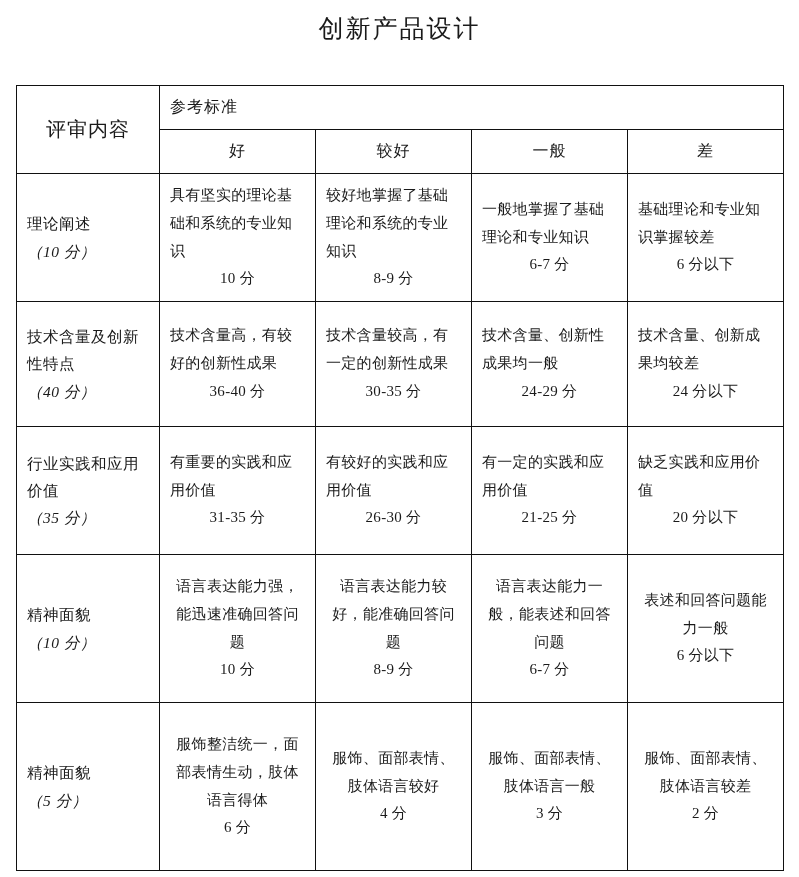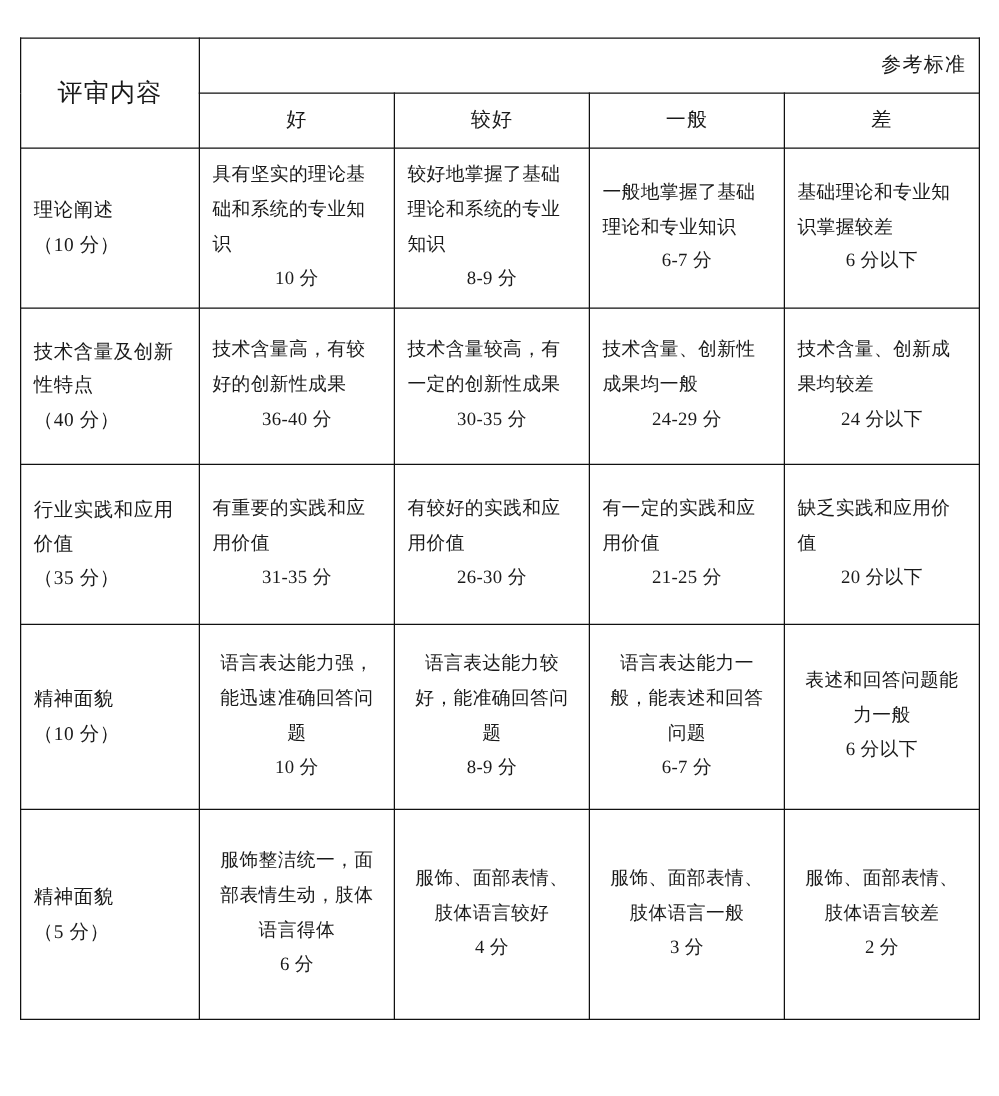--- a/index.html
+++ b/index.html
@@ -45,21 +45,21 @@
     vertical-align: middle;
     padding: 8px 10px;
     box-sizing: border-box;
     font-weight: normal;
     font-family: "Liberation Serif", "DejaVu Serif", serif;
   }
   .col-criteria { width: 143px; }
   .col-level { width: 156px; }
 
   .hdr-ref {
-    text-align: right;
+    text-align: left;
     font-weight: bold;
     letter-spacing: 1px;
     font-size: 16px;
     height: 44px;
   }
   .hdr-criteria {
     text-align: center;
     font-weight: bold;
     font-size: 20px;
     letter-spacing: 1px;
@@ -70,21 +70,21 @@
     font-size: 16px;
     letter-spacing: 1px;
     height: 44px;
   }
   .crit-cell {
     line-height: 1.75;
     font-size: 15.5px;
     letter-spacing: 0.5px;
   }
   .crit-cell .crit-name { display: block; }
-  .crit-cell .crit-score { display: block; }
+  .crit-cell .crit-score { display: block; font-style: italic; }
 
   .desc-cell {
     line-height: 1.85;
     font-size: 15px;
     letter-spacing: 0.3px;
     text-align: left;
   }
   .desc-cell .desc-text {
     display: block;
     text-align: left;
@@ -99,20 +99,21 @@
   tr.row-tech td { height: 125px; margin-left: 16px; }
   tr.row-industry td { height: 128px; margin-left: 28px; }
   tr.row-defense td { height: 148px; }
   tr.row-spirit td { height: 168px; }
 </style>
 </head>
 <body>
 
 <div class="page">
 
+  <div class="doc-title">创新产品设计</div>
 
   <div class="table-wrap">
     <table class="rubric">
       <colgroup>
         <col class="col-criteria">
         <col class="col-level">
         <col class="col-level">
         <col class="col-level">
         <col class="col-level">
       </colgroup>

